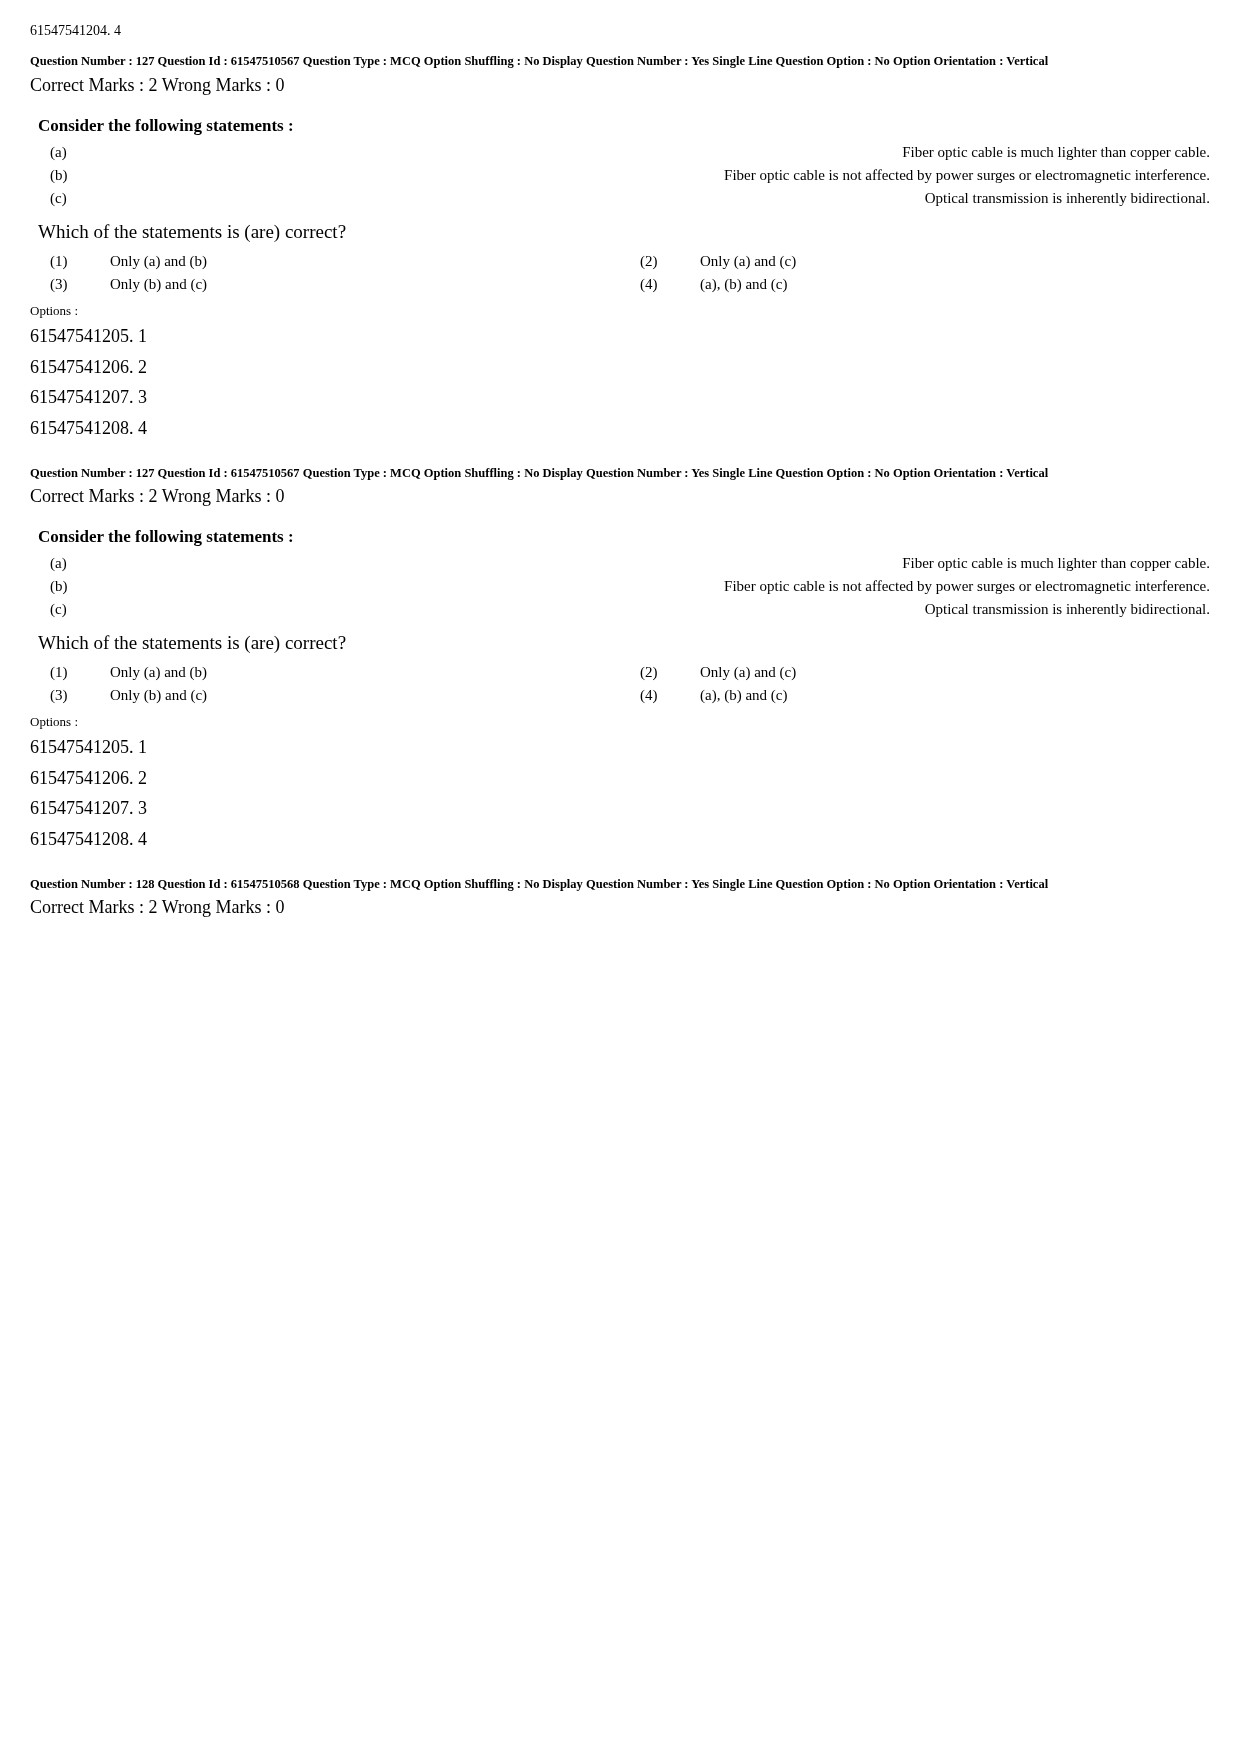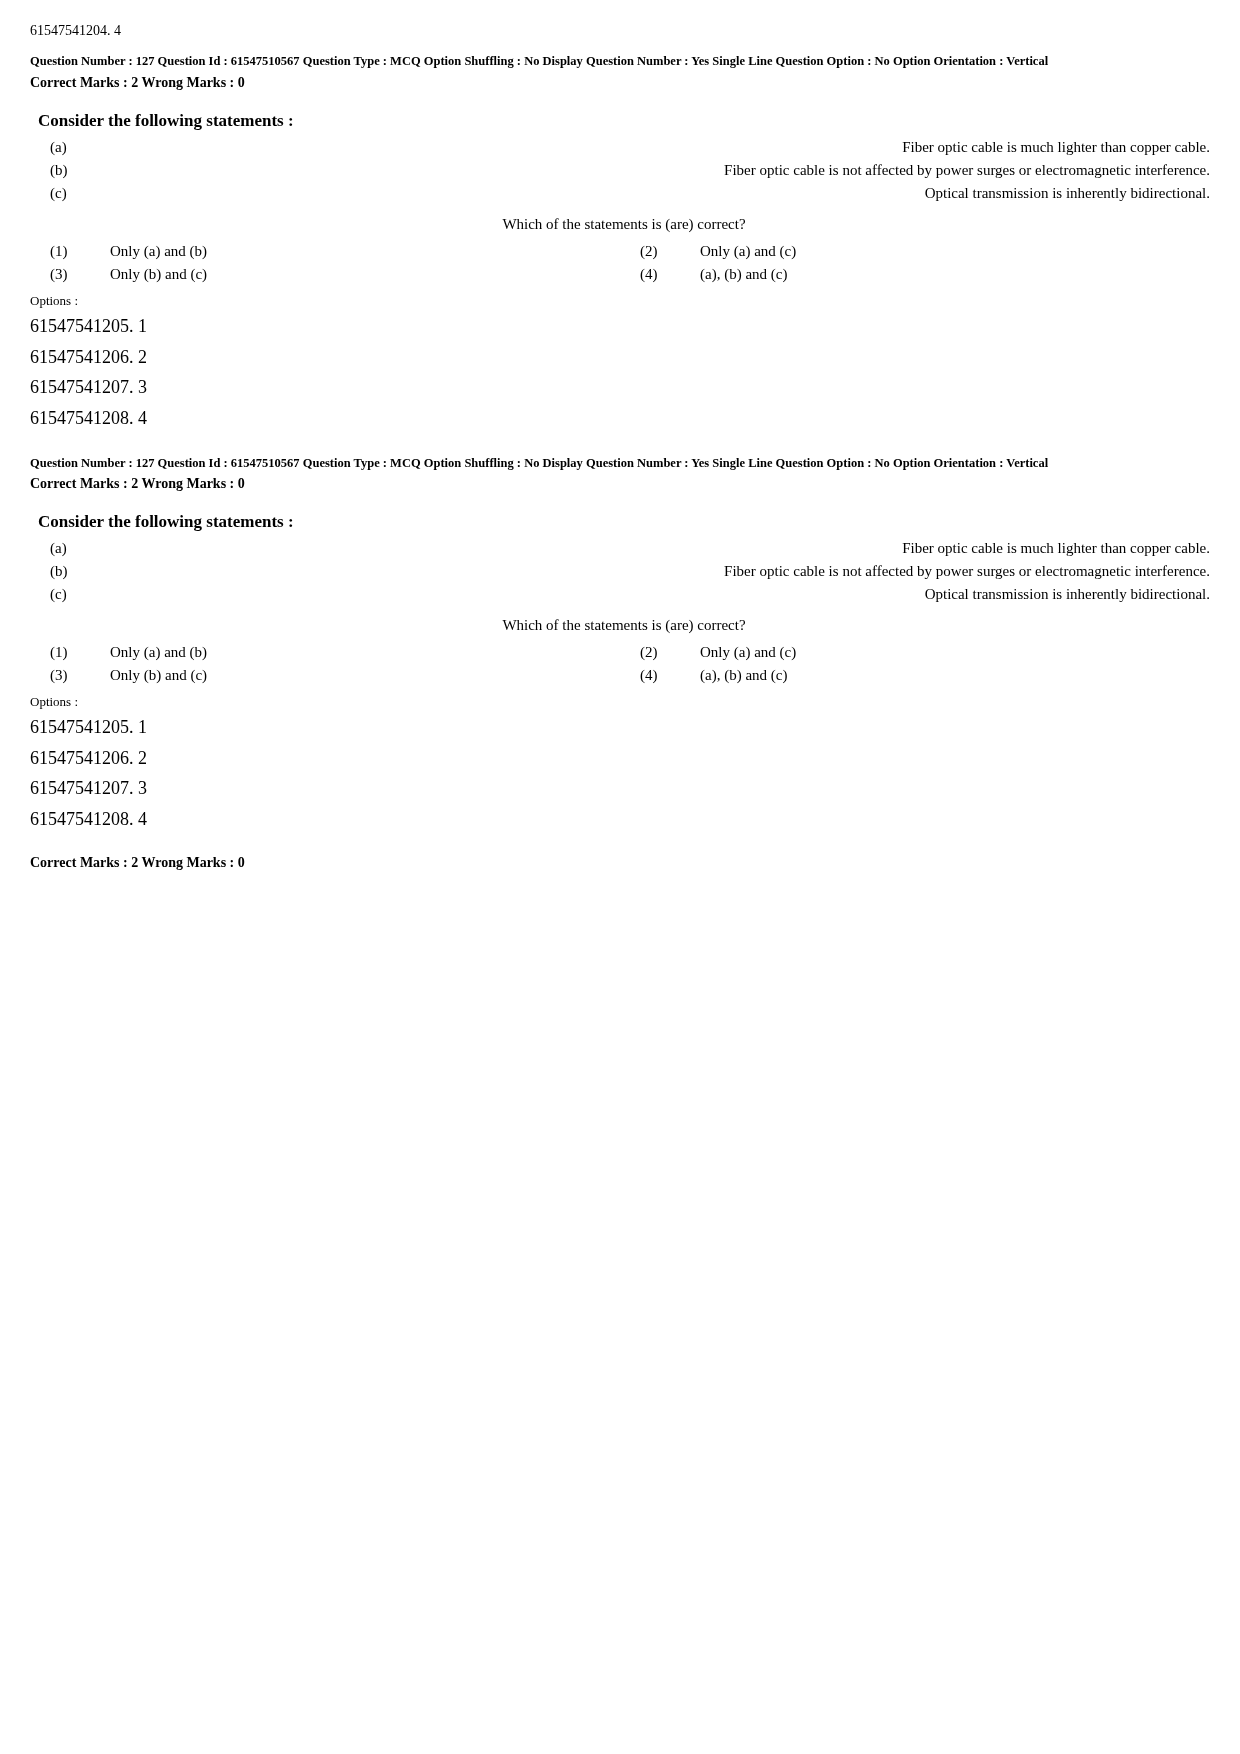--- a/index.html
+++ b/index.html
@@ -17,22 +17,22 @@
       margin-bottom: 10px;
       line-height: 1.6;
     }
     .question-meta {
       font-size: 12.5px;
       font-weight: bold;
       line-height: 1.5;
       margin-bottom: 4px;
     }
     .marks-line {
-      font-size: 14px;
-      font-weight: bold;
+      font-size: 18px;
+      font-weight: normal;
       margin-bottom: 10px;
     }
     .question-block {
       margin-bottom: 20px;
     }
     .question-text {
       font-size: 17px;
       margin: 20px 0 8px 8px;
       font-weight: bold;
     }
@@ -49,23 +49,22 @@
       min-width: 80px;
       font-size: 15px;
       padding-left: 20px;
     }
     .stmt-text {
       font-size: 15px;
       flex: 1;
       text-align: right;
     }
     .which-text {
-      font-size: 15px;
+      font-size: 19px;
       margin: 14px 0 10px 8px;
-      text-align: center;
     }
     .options-grid {
       display: grid;
       grid-template-columns: 1fr 1fr;
       gap: 6px 0;
       margin: 0 0 10px 0;
     }
     .option-item {
       display: flex;
       flex-direction: row;
@@ -185,15 +184,16 @@
       </div>
       <div class="options-label">Options :</div>
       <div class="option-id-list">
         <div>61547541205. 1</div>
         <div>61547541206. 2</div>
         <div>61547541207. 3</div>
         <div>61547541208. 4</div>
       </div>
     </div>
     <div class="question-block">
+      <div class="question-meta">Question Number : 128  Question Id : 61547510568  Question Type : MCQ  Option Shuffling : No  Display Question Number : Yes  Single Line Question Option : No  Option Orientation : Vertical</div>
       <div class="marks-line">Correct Marks : 2  Wrong Marks : 0</div>
     </div>
   </div>
 
 </body></html>

